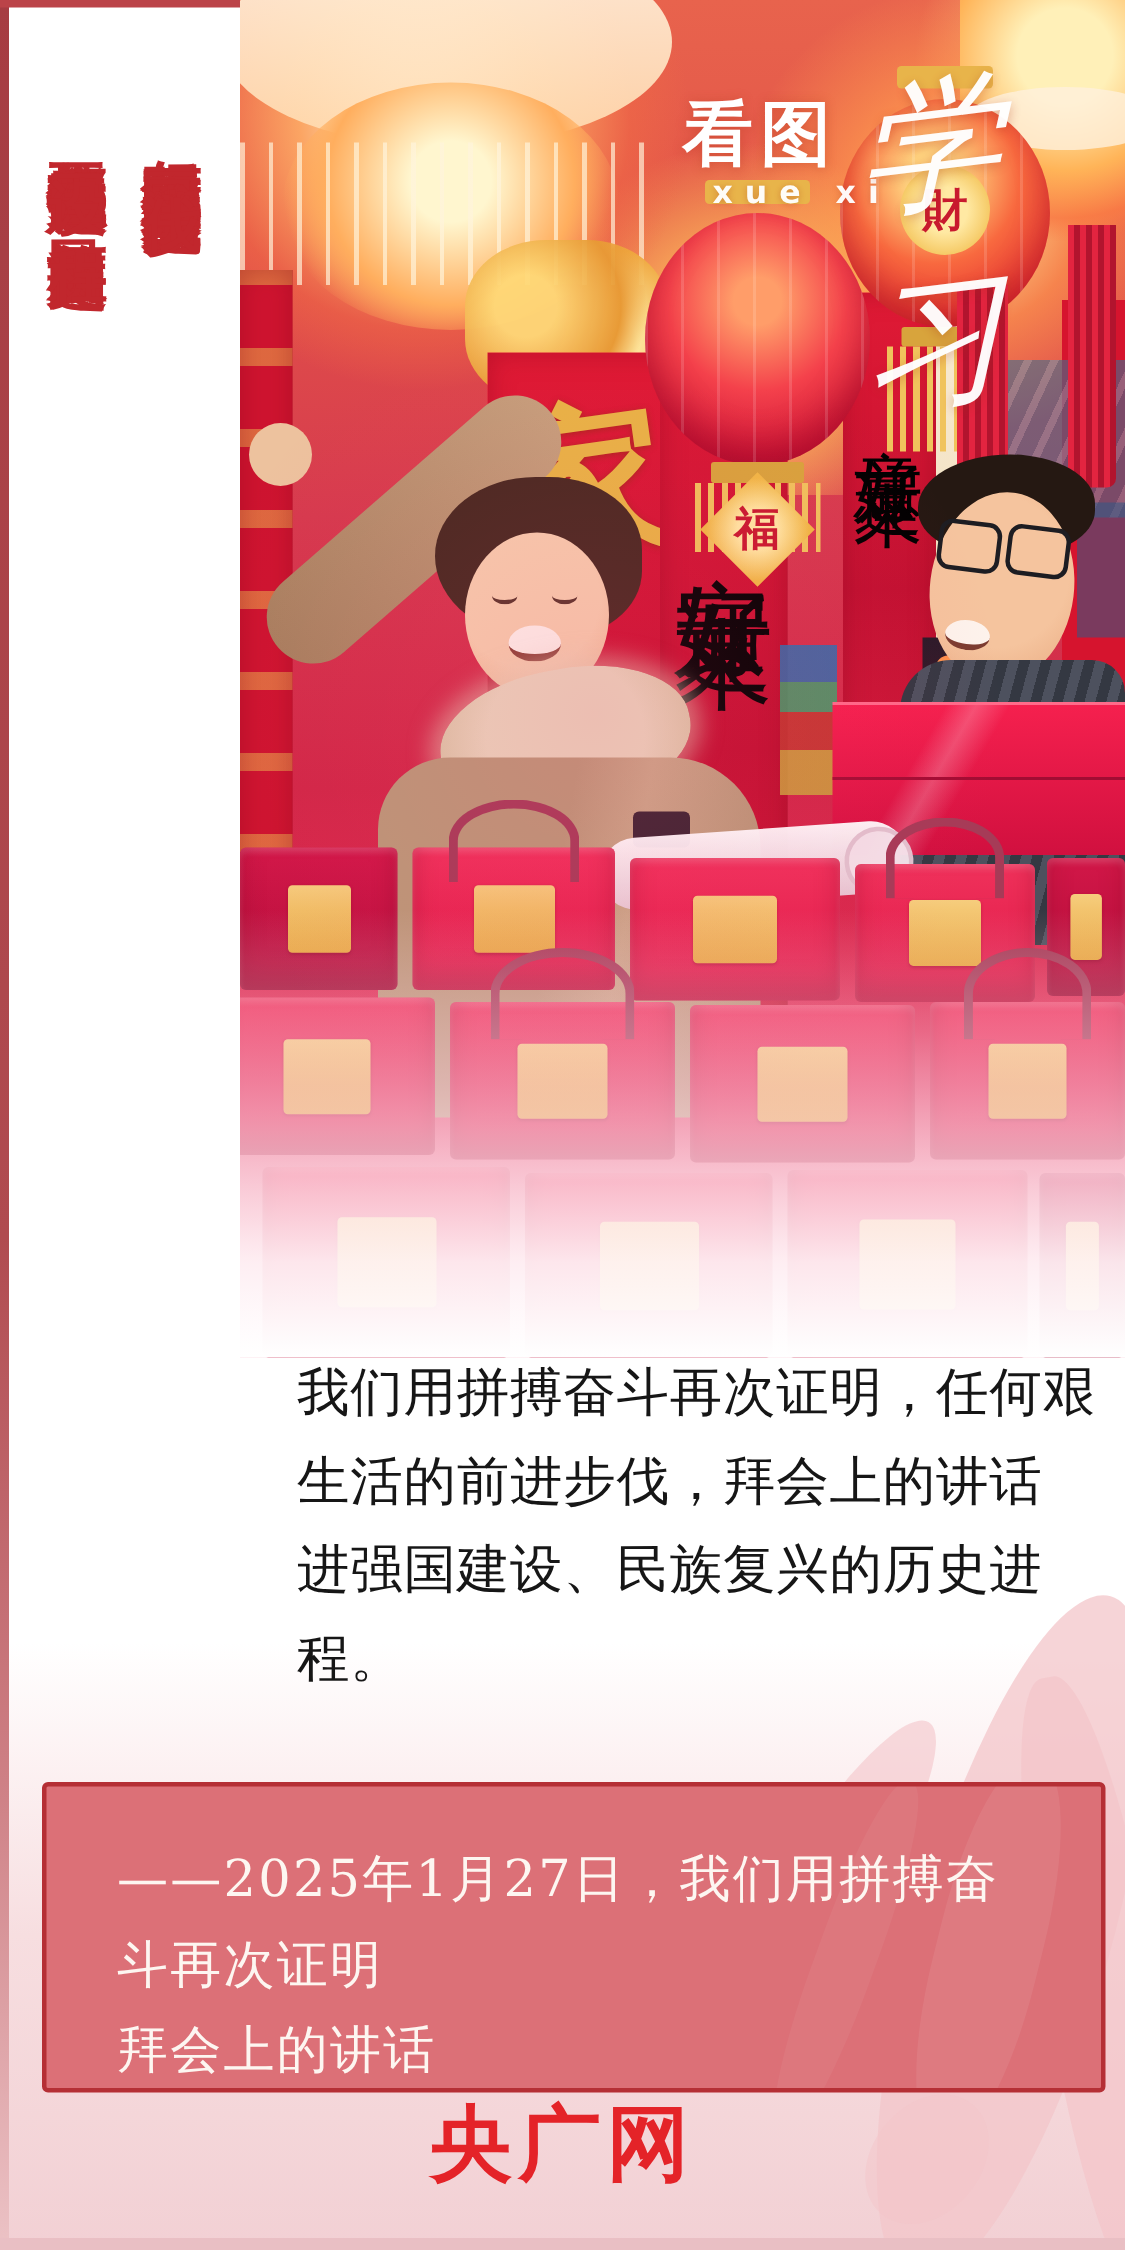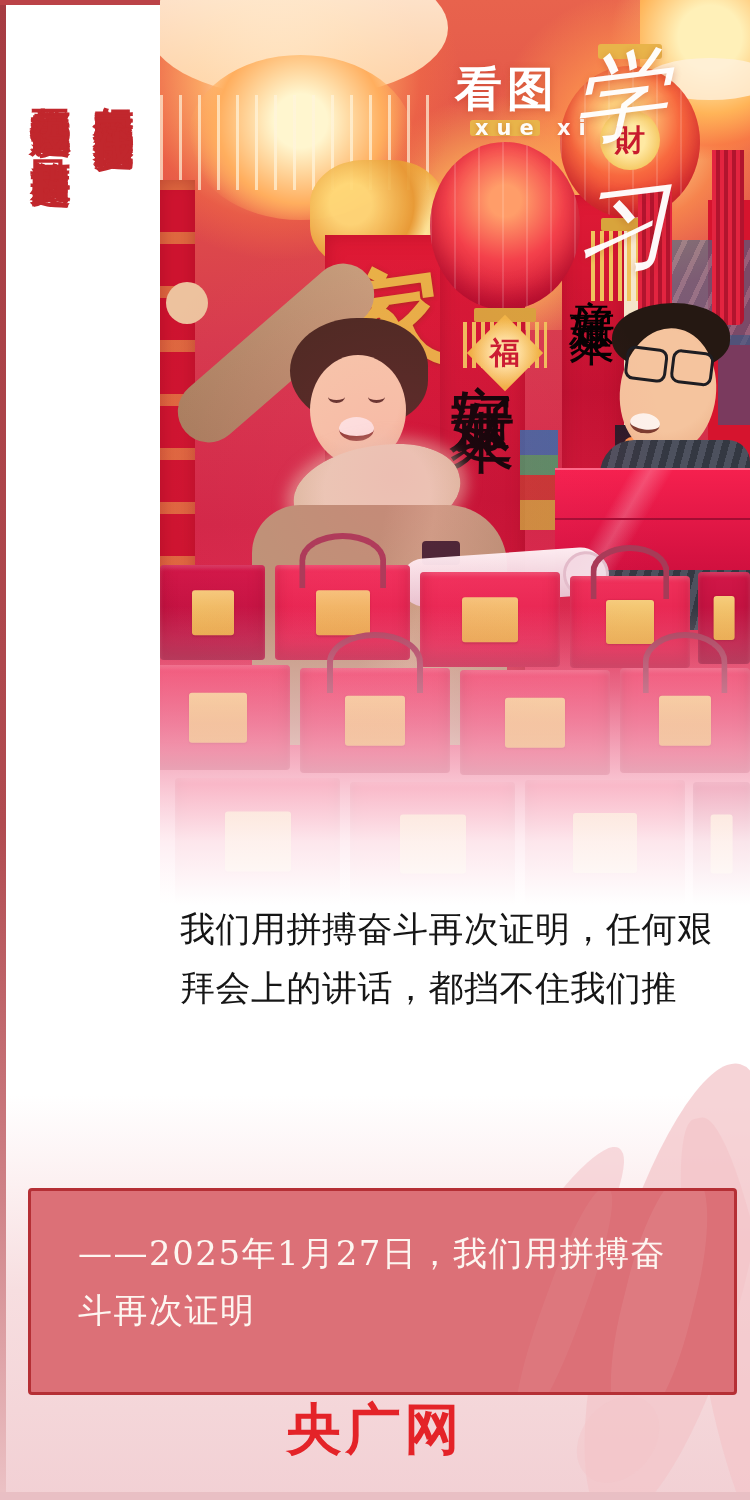--- a/index.html
+++ b/index.html
@@ -145,21 +145,21 @@
       rgba(249,205,220,.55) 80%, rgba(255,245,248,.93) 93%, #ffffff 100%);}
   
   .brand{left:433px;top:46px;width:295px;height:130px;color:#ffffff;}
   .kan-tu{position:absolute;left:22px;top:12px;font-size:47px;font-weight:800;letter-spacing:5px;
     font-family:"DejaVu Sans","Liberation Sans",sans-serif;text-shadow:0 1px 7px rgba(180,60,30,.4);}
   .pinyin{position:absolute;left:42px;top:70px;font-size:21px;font-weight:700;letter-spacing:8px;
     font-family:"DejaVu Sans","Liberation Sans",sans-serif;opacity:.96;text-shadow:0 1px 5px rgba(180,60,30,.4);}
   .script{position:absolute;left:140px;top:-16px;font-size:96px;font-style:italic;font-weight:400;
     transform:rotate(-7deg) skewX(-6deg);opacity:.97;text-shadow:0 2px 8px rgba(170,50,30,.35);}
   
-  .quote{left:180px;top:900px;width:545px;color:#161616;font-size:35px;line-height:59px;letter-spacing:.5px;}
+  .quote{left:198px;top:900px;width:545px;color:#161616;font-size:35px;line-height:59px;letter-spacing:.5px;}
   
   .wm{background:#f3c5c9;}
   .wm1{left:610px;top:1055px;width:130px;height:475px;border-radius:55%;transform:rotate(16deg);opacity:.75;}
   .wm2{left:518px;top:1128px;width:62px;height:265px;border-radius:50%;transform:rotate(32deg);opacity:.6;}
   .wm3{left:698px;top:1115px;width:75px;height:430px;border-radius:45%;transform:rotate(-10deg);opacity:.7;}
   .wm4{left:582px;top:1392px;width:72px;height:95px;border-radius:50%;transform:rotate(40deg);opacity:.5;}
   
   .attr-box{left:28px;top:1188px;width:709px;height:207px;box-sizing:border-box;
     background:#dc7077;border:3px solid #b52f35;border-radius:4px;overflow:hidden;}
   .attr-box .sheen{position:absolute;right:40px;top:-20px;width:70px;height:260px;
@@ -292,27 +292,29 @@
   </div>
 
   <div class="abs brand">
     <span class="kan-tu">看图</span>
     <span class="pinyin">xue xi</span>
     <span class="script">学习</span>
   </div>
 
   <div class="abs quote">
     <div>我们用拼搏奋斗再次证明，任何艰</div>
-    <div>拜会上的讲话，都挡不住我们推</div>
+    <div>生活的前进步伐，拜会上的讲话</div>
+    <div>进强国建设、民族复兴的历史进程。</div>
   </div>
 
   <div class="abs attr-box">
     <div class="sheen"></div>
     <div class="sheen2"></div>
     <div class="attr-text">
       <div>——2025年1月27日，我们用拼搏奋斗再次证明</div>
+      <div>拜会上的讲话</div>
     </div>
   </div>
 
   <div class="abs footer-logo">央广网</div>
   <div class="abs bottom-strip"></div>
 
 </div>
 
 </body></html>

